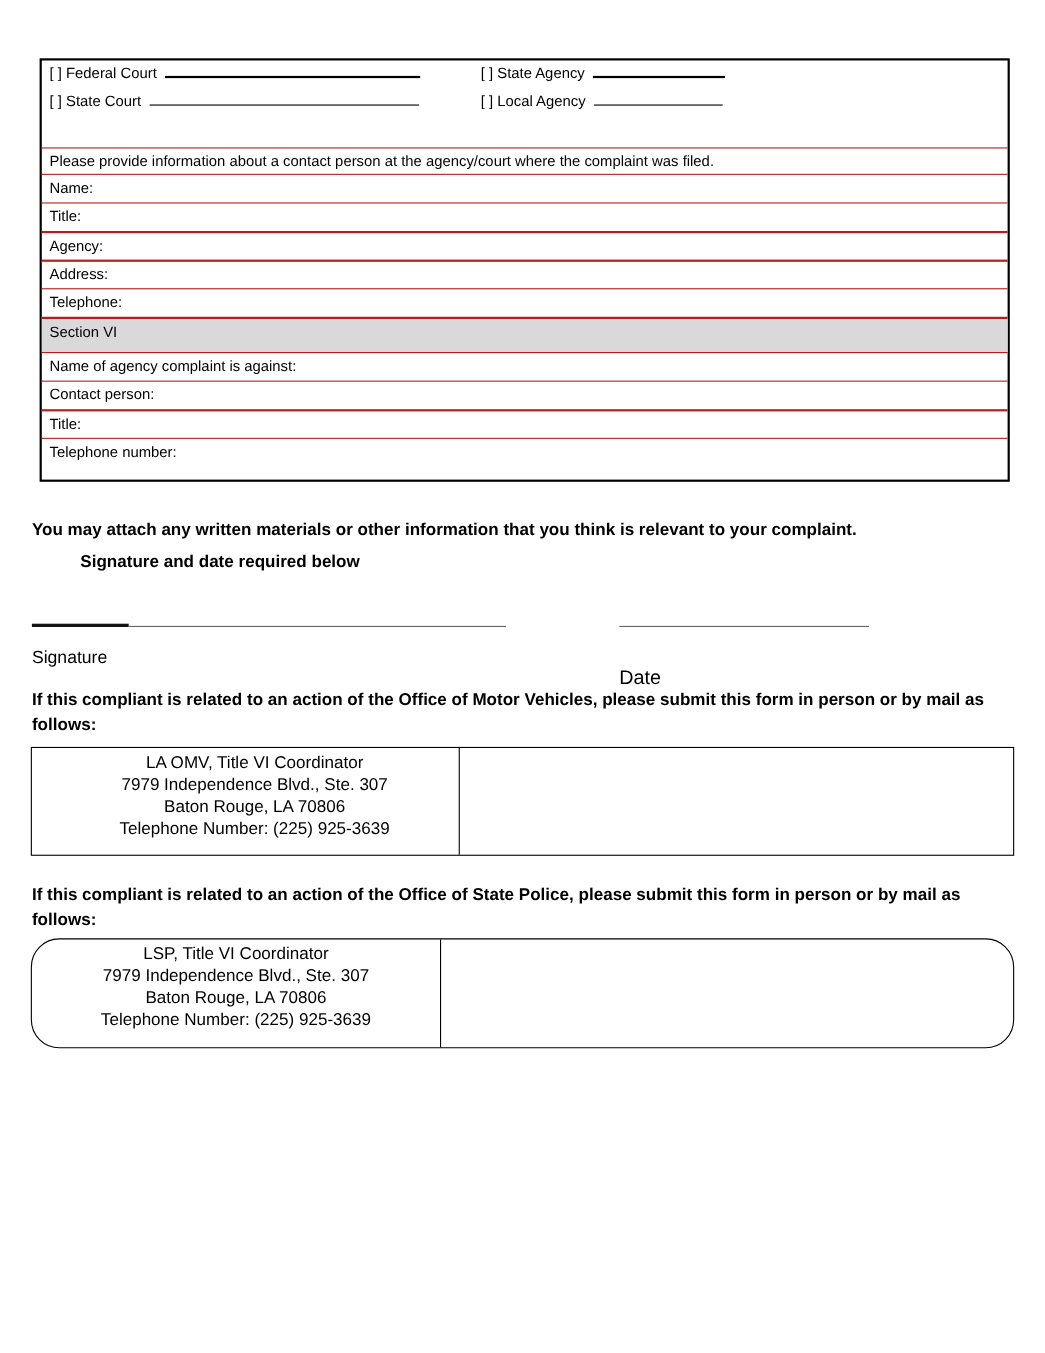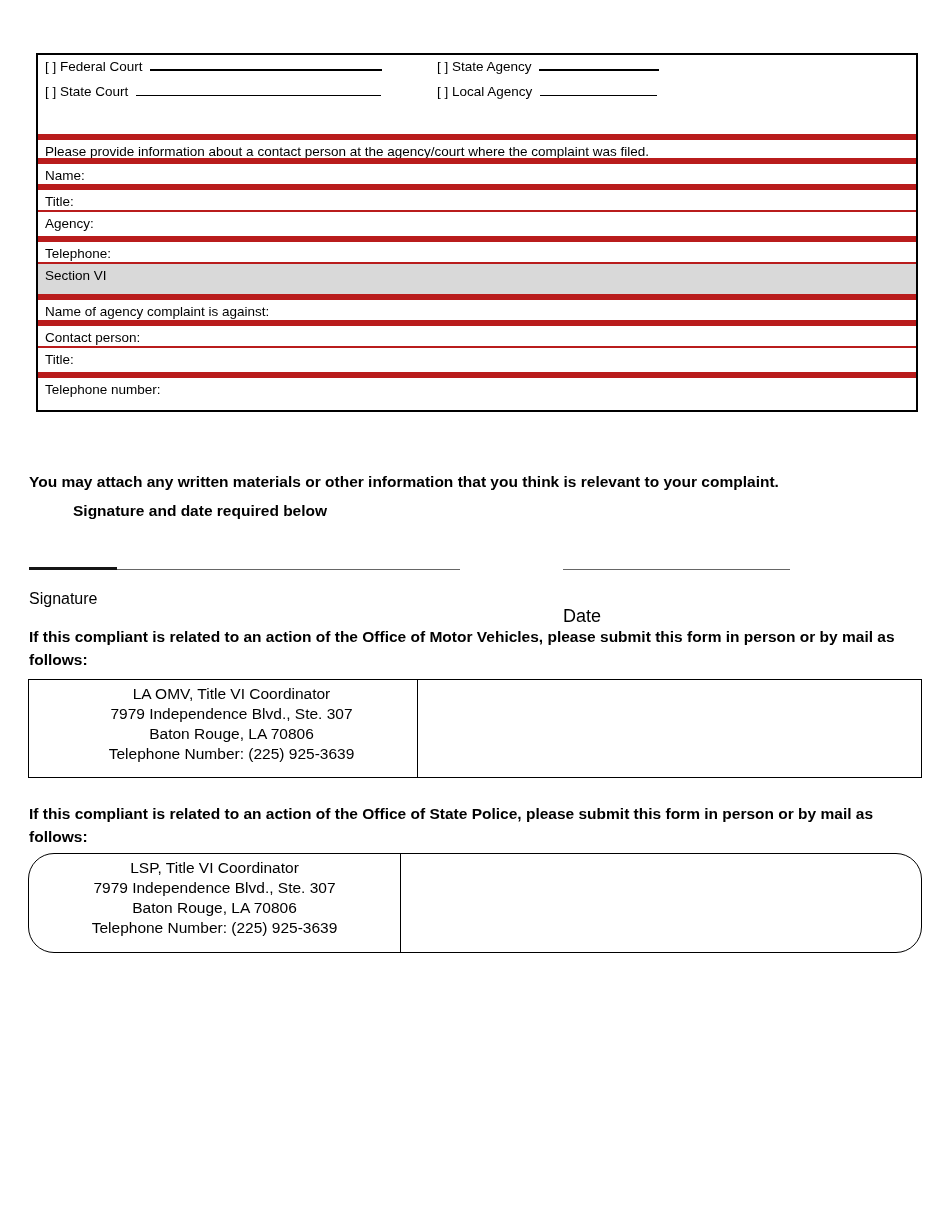--- a/index.html
+++ b/index.html
@@ -6,21 +6,21 @@
   html,body { background:#fff; }
   body {
     width:950px; height:1230px;
     font-family:"Liberation Sans","DejaVu Sans",sans-serif;
     color:#000;
   }
   .page { position:relative; width:950px; height:1230px; overflow:hidden; background:#fff; }
 
   
   .ctable { position:absolute; left:36px; top:53px; width:882px; border:2px solid #000; background:#fff; }
-  .trow { position:relative; border-top:6px solid #b91c1c; font-size:13.5px; padding:4px 0 0 7px; }
+  .trow { position:relative; border-top:1px solid #b91c1c; font-size:13.5px; padding:4px 0 0 7px; }
   .trow.first { border-top:none; }
   .bt2 { border-top-width:2px; }
   .bold { font-weight:normal; }
   .h-cb  { height:79px; }
   .h-sm  { height:24px; }
   .h-md  { height:26px; }
   .h-sec { height:32px; background:#d9d9d9; }
   .h-lg  { height:38px; }
 
   
@@ -90,20 +90,23 @@
 
     <div class="trow h-md">
       <span class="bold">Name:</span>
     </div>
     <div class="trow h-md">
       <span class="bold">Title:</span>
     </div>
     <div class="trow h-md bt2">
       <span class="bold">Agency:</span>
     </div>
+    <div class="trow h-md bt2">
+      <span class="bold">Address:</span>
+    </div>
     <div class="trow h-md">
       <span class="bold">Telephone:</span>
     </div>
 
     <div class="trow h-sec bt2">
       <span class="bold">Section VI</span>
     </div>
 
     <div class="trow h-md">
       <span>Name of agency complaint is against:</span>

